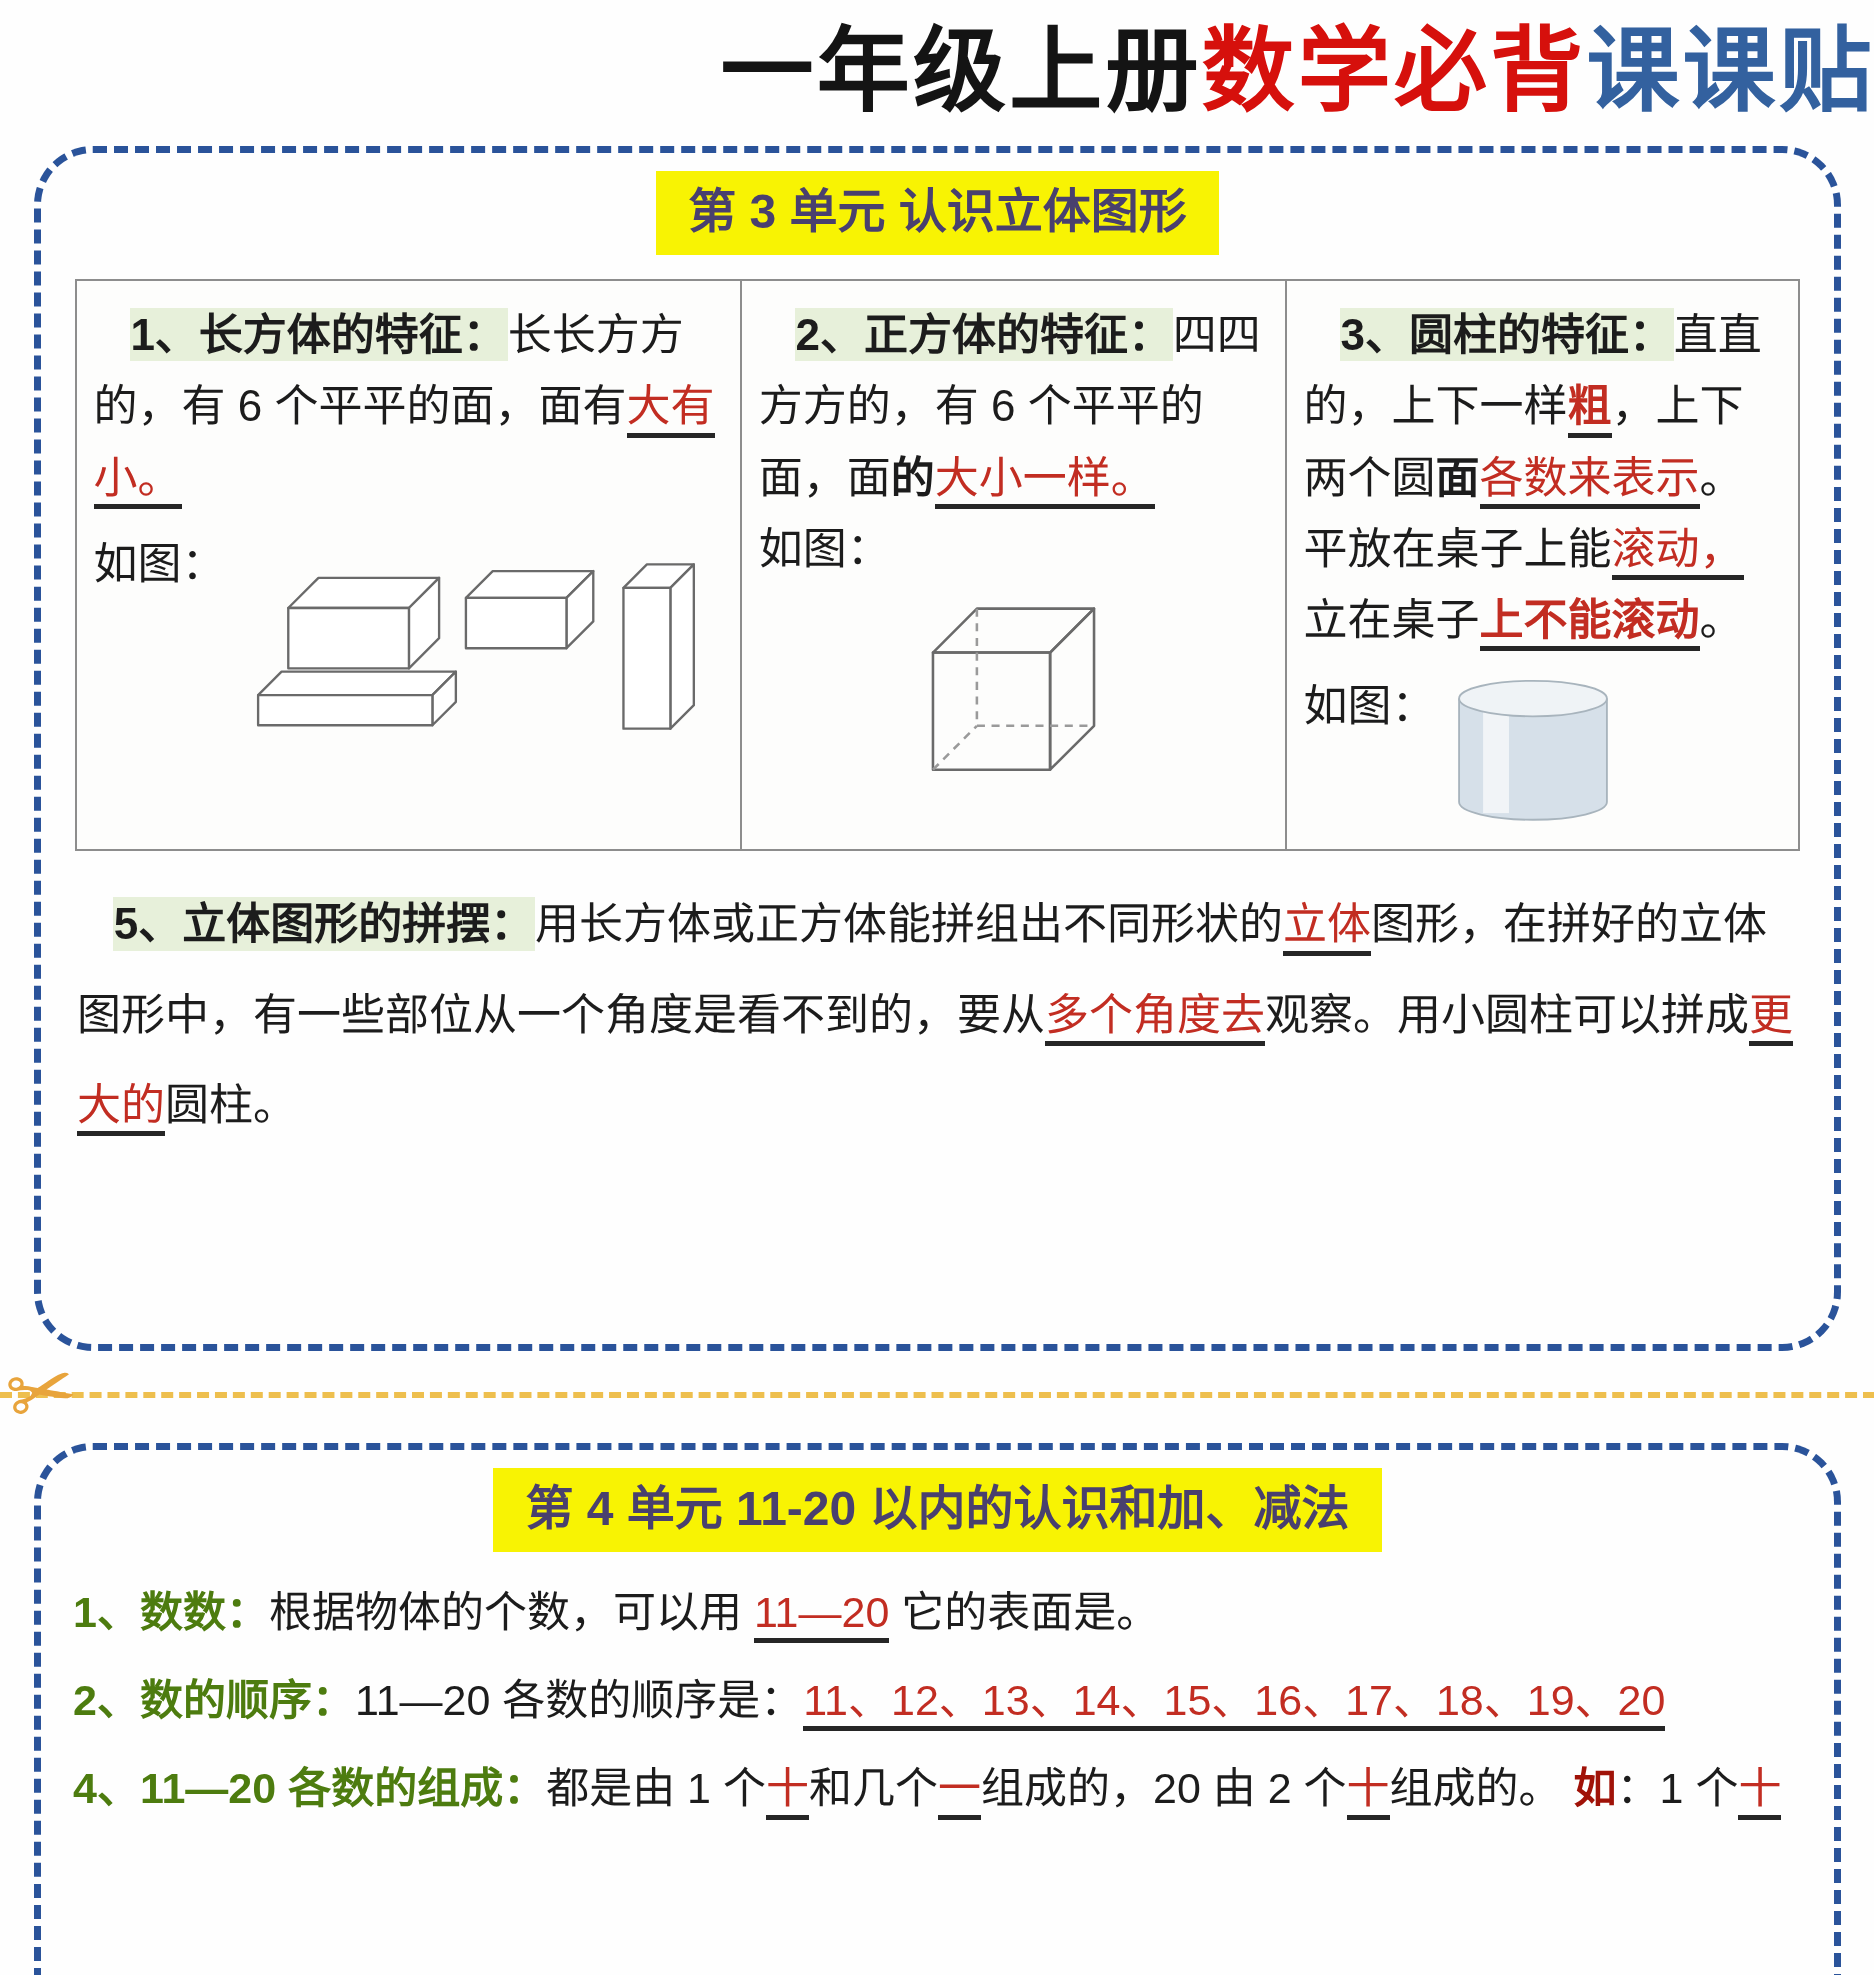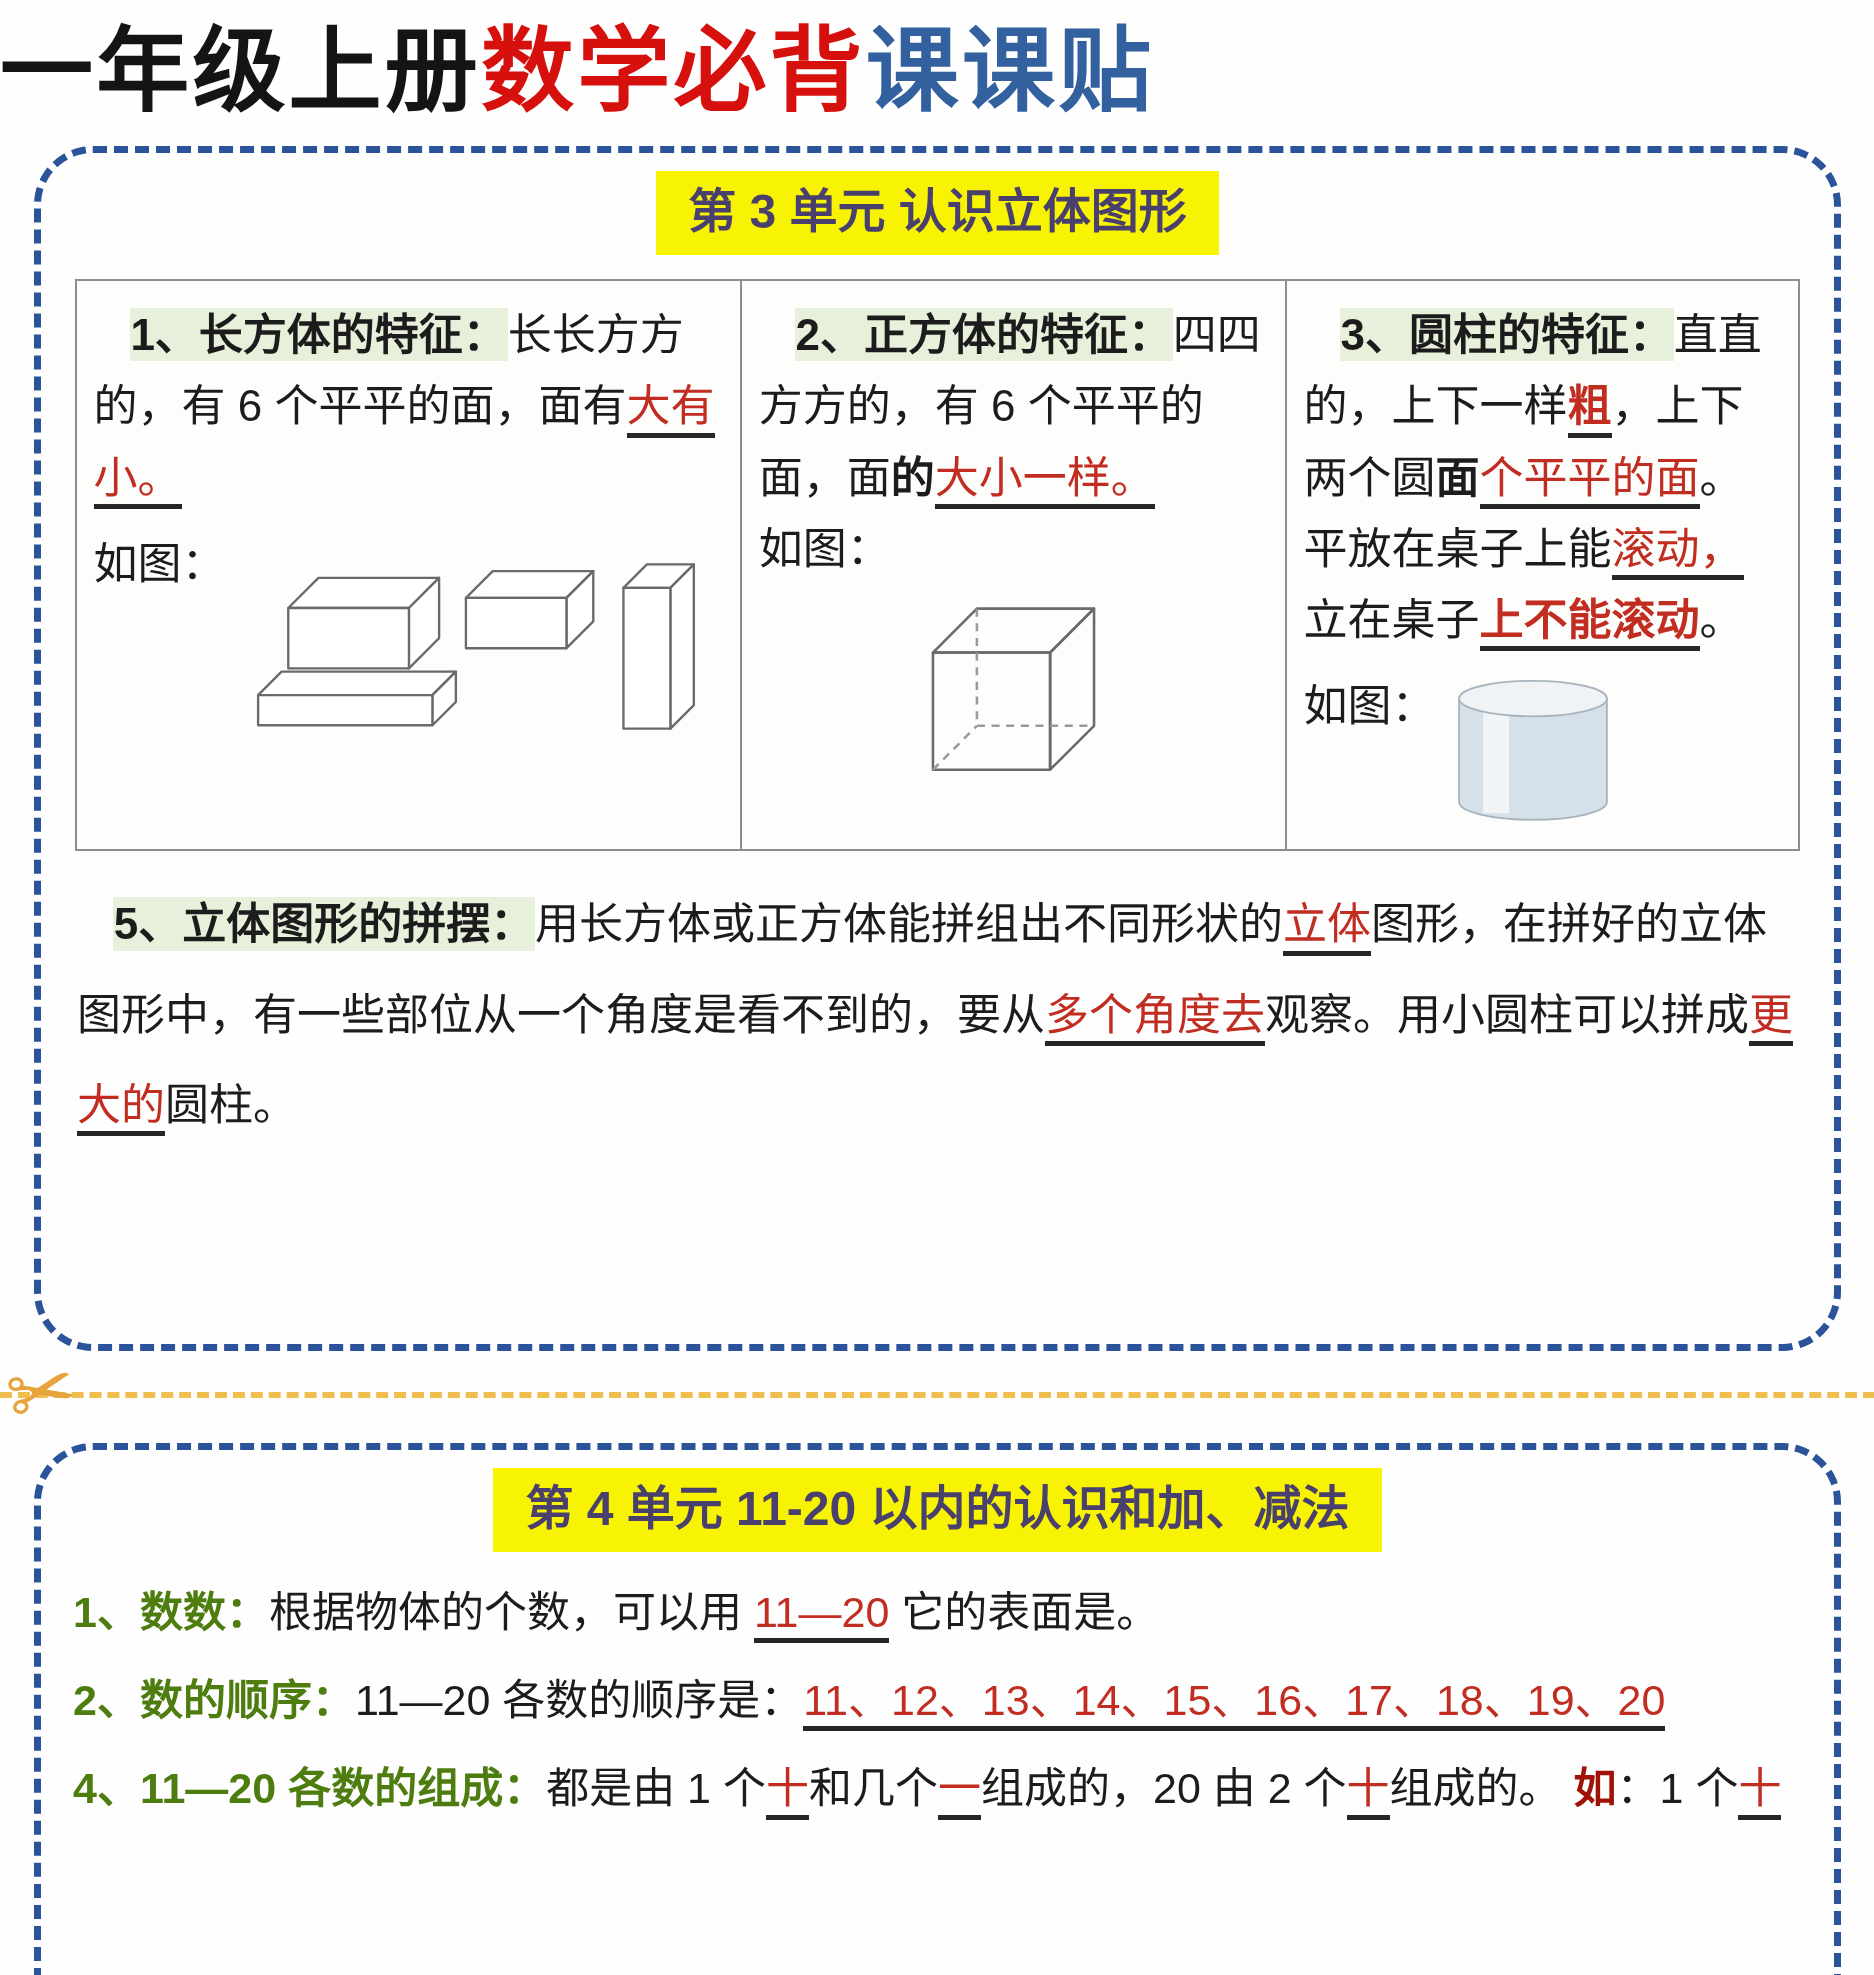--- a/index.html
+++ b/index.html
@@ -8,21 +8,21 @@
     background:#fefefe;
     font-family:"Liberation Sans","DejaVu Sans",sans-serif;
     color:#1c1c1c;
     overflow:hidden;
   }
   .page { position:relative; width:1875px; height:2696px; overflow:hidden; }
 
   
   .title {
     padding-top:16px;
-    text-align:left;
+    text-align:right;
     font-family:"Liberation Serif","DejaVu Serif",serif;
     font-size:93px;
     font-weight:700;
     letter-spacing:3.2px;
     line-height:1.2;
     white-space:nowrap;
   }
   .t-black { color:#141414; }
   .t-red   { color:#d6100c; }
   .t-blue  { color:#33619f; }
@@ -155,21 +155,21 @@
                 <line x1="180" y1="40" x2="180" y2="360"></line>
                 <line x1="180" y1="360" x2="500" y2="360"></line>
                 <line x1="60" y1="480" x2="180" y2="360"></line>
               </g>
             </g>
           </svg>
         </div>
       </div>
 
       <div class="tcol tcol3">
-        <div><span class="seg-hl">3、圆柱的特征：</span><span class="seg-n">直直的，上下一样</span><span class="seg-rub">粗</span><span class="seg-n">，上下两个圆</span><span class="seg-b">面</span><span class="seg-ru">个平平的面</span><span class="seg-n">。平放在桌子上能</span><span class="seg-ru">滚动，</span><span class="seg-n">立在桌子</span><span class="seg-rub">上不能滚动</span><span class="seg-n">。</span></div>
+        <div><span class="seg-hl">3、圆柱的特征：</span><span class="seg-n">直直的，上下一样</span><span class="seg-rub">粗</span><span class="seg-n">，上下两个圆</span><span class="seg-b">面</span><span class="seg-ru">各数来表示</span><span class="seg-n">。平放在桌子上能</span><span class="seg-ru">滚动，</span><span class="seg-n">立在桌子</span><span class="seg-rub">上不能滚动</span><span class="seg-n">。</span></div>
         <div class="figrow">
           <span class="figlabel">如图：</span>
           <svg class="svg-cyl" viewBox="0 0 460 420" xmlns="http://www.w3.org/2000/svg">
             <path d="M30,60 L30,340 A200,48 0 0 0 430,340 L430,60" fill="#d6e0e9" stroke="#a8b4bd" stroke-width="5"></path>
             <rect x="95" y="70" width="70" height="300" fill="#ffffff" opacity="0.65"></rect>
             <ellipse cx="230" cy="60" rx="200" ry="48" fill="#eff3f6" stroke="#a8b4bd" stroke-width="5"></ellipse>
           </svg>
         </div>
       </div>
 

